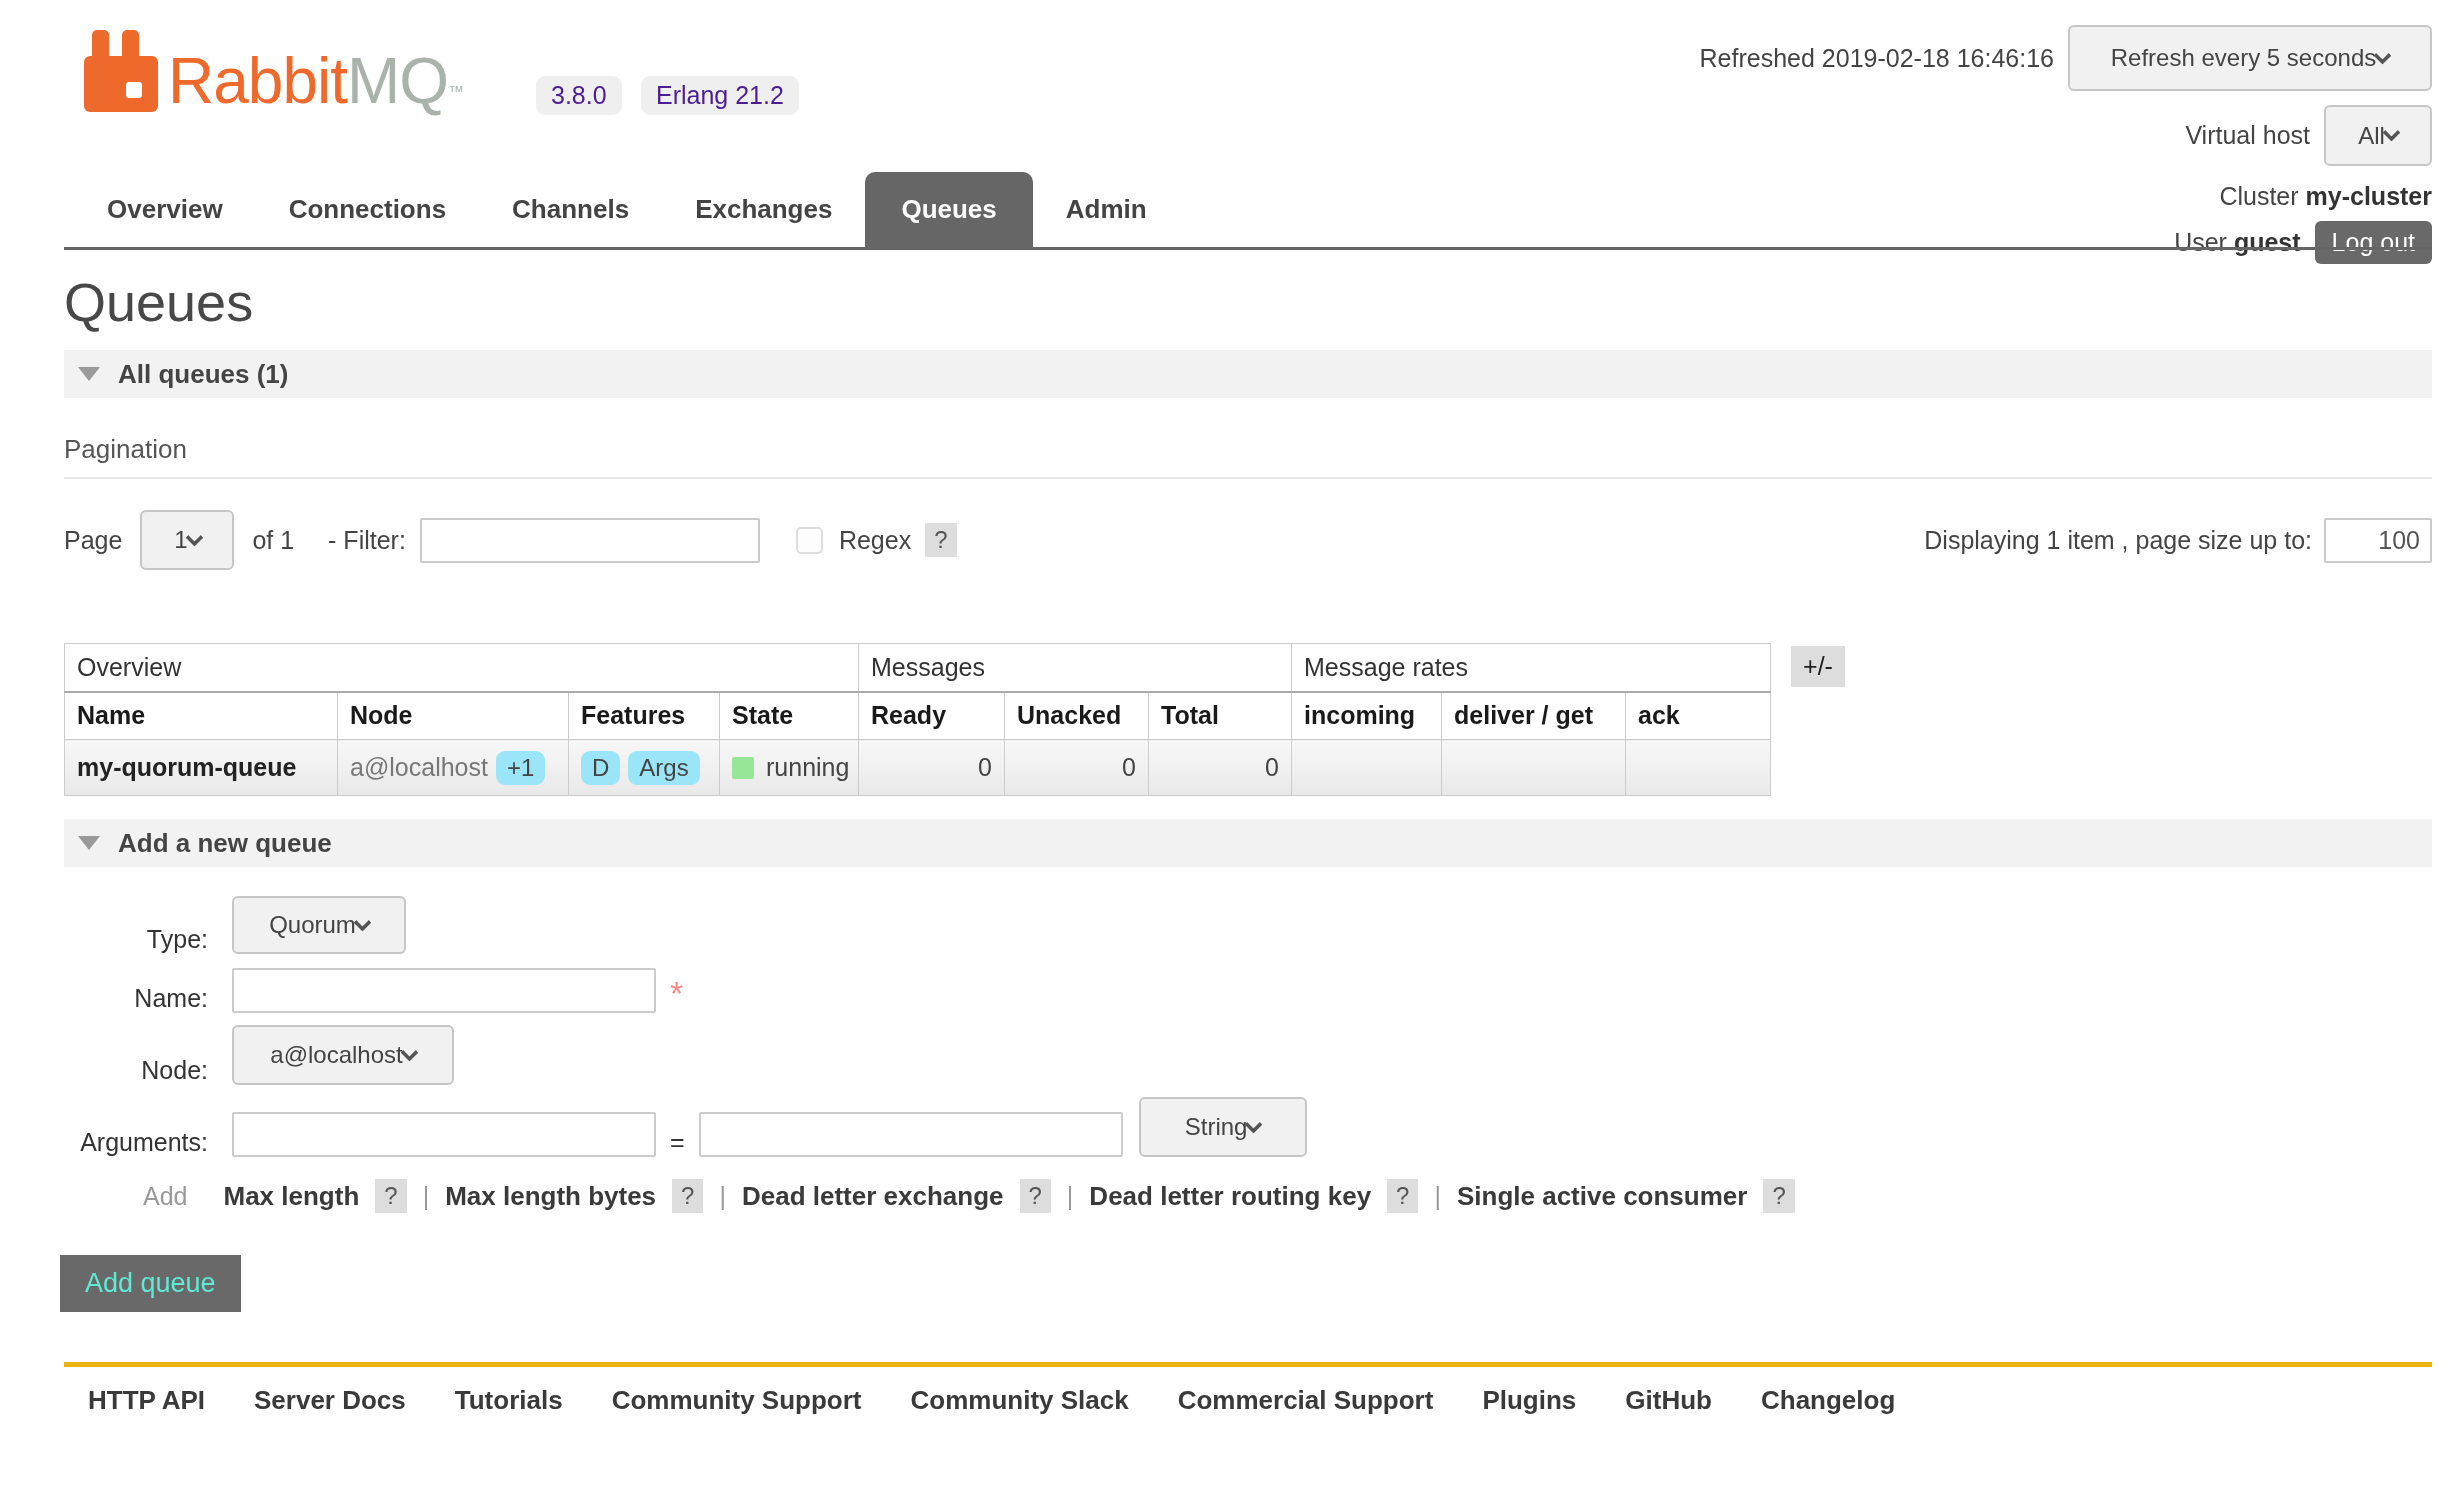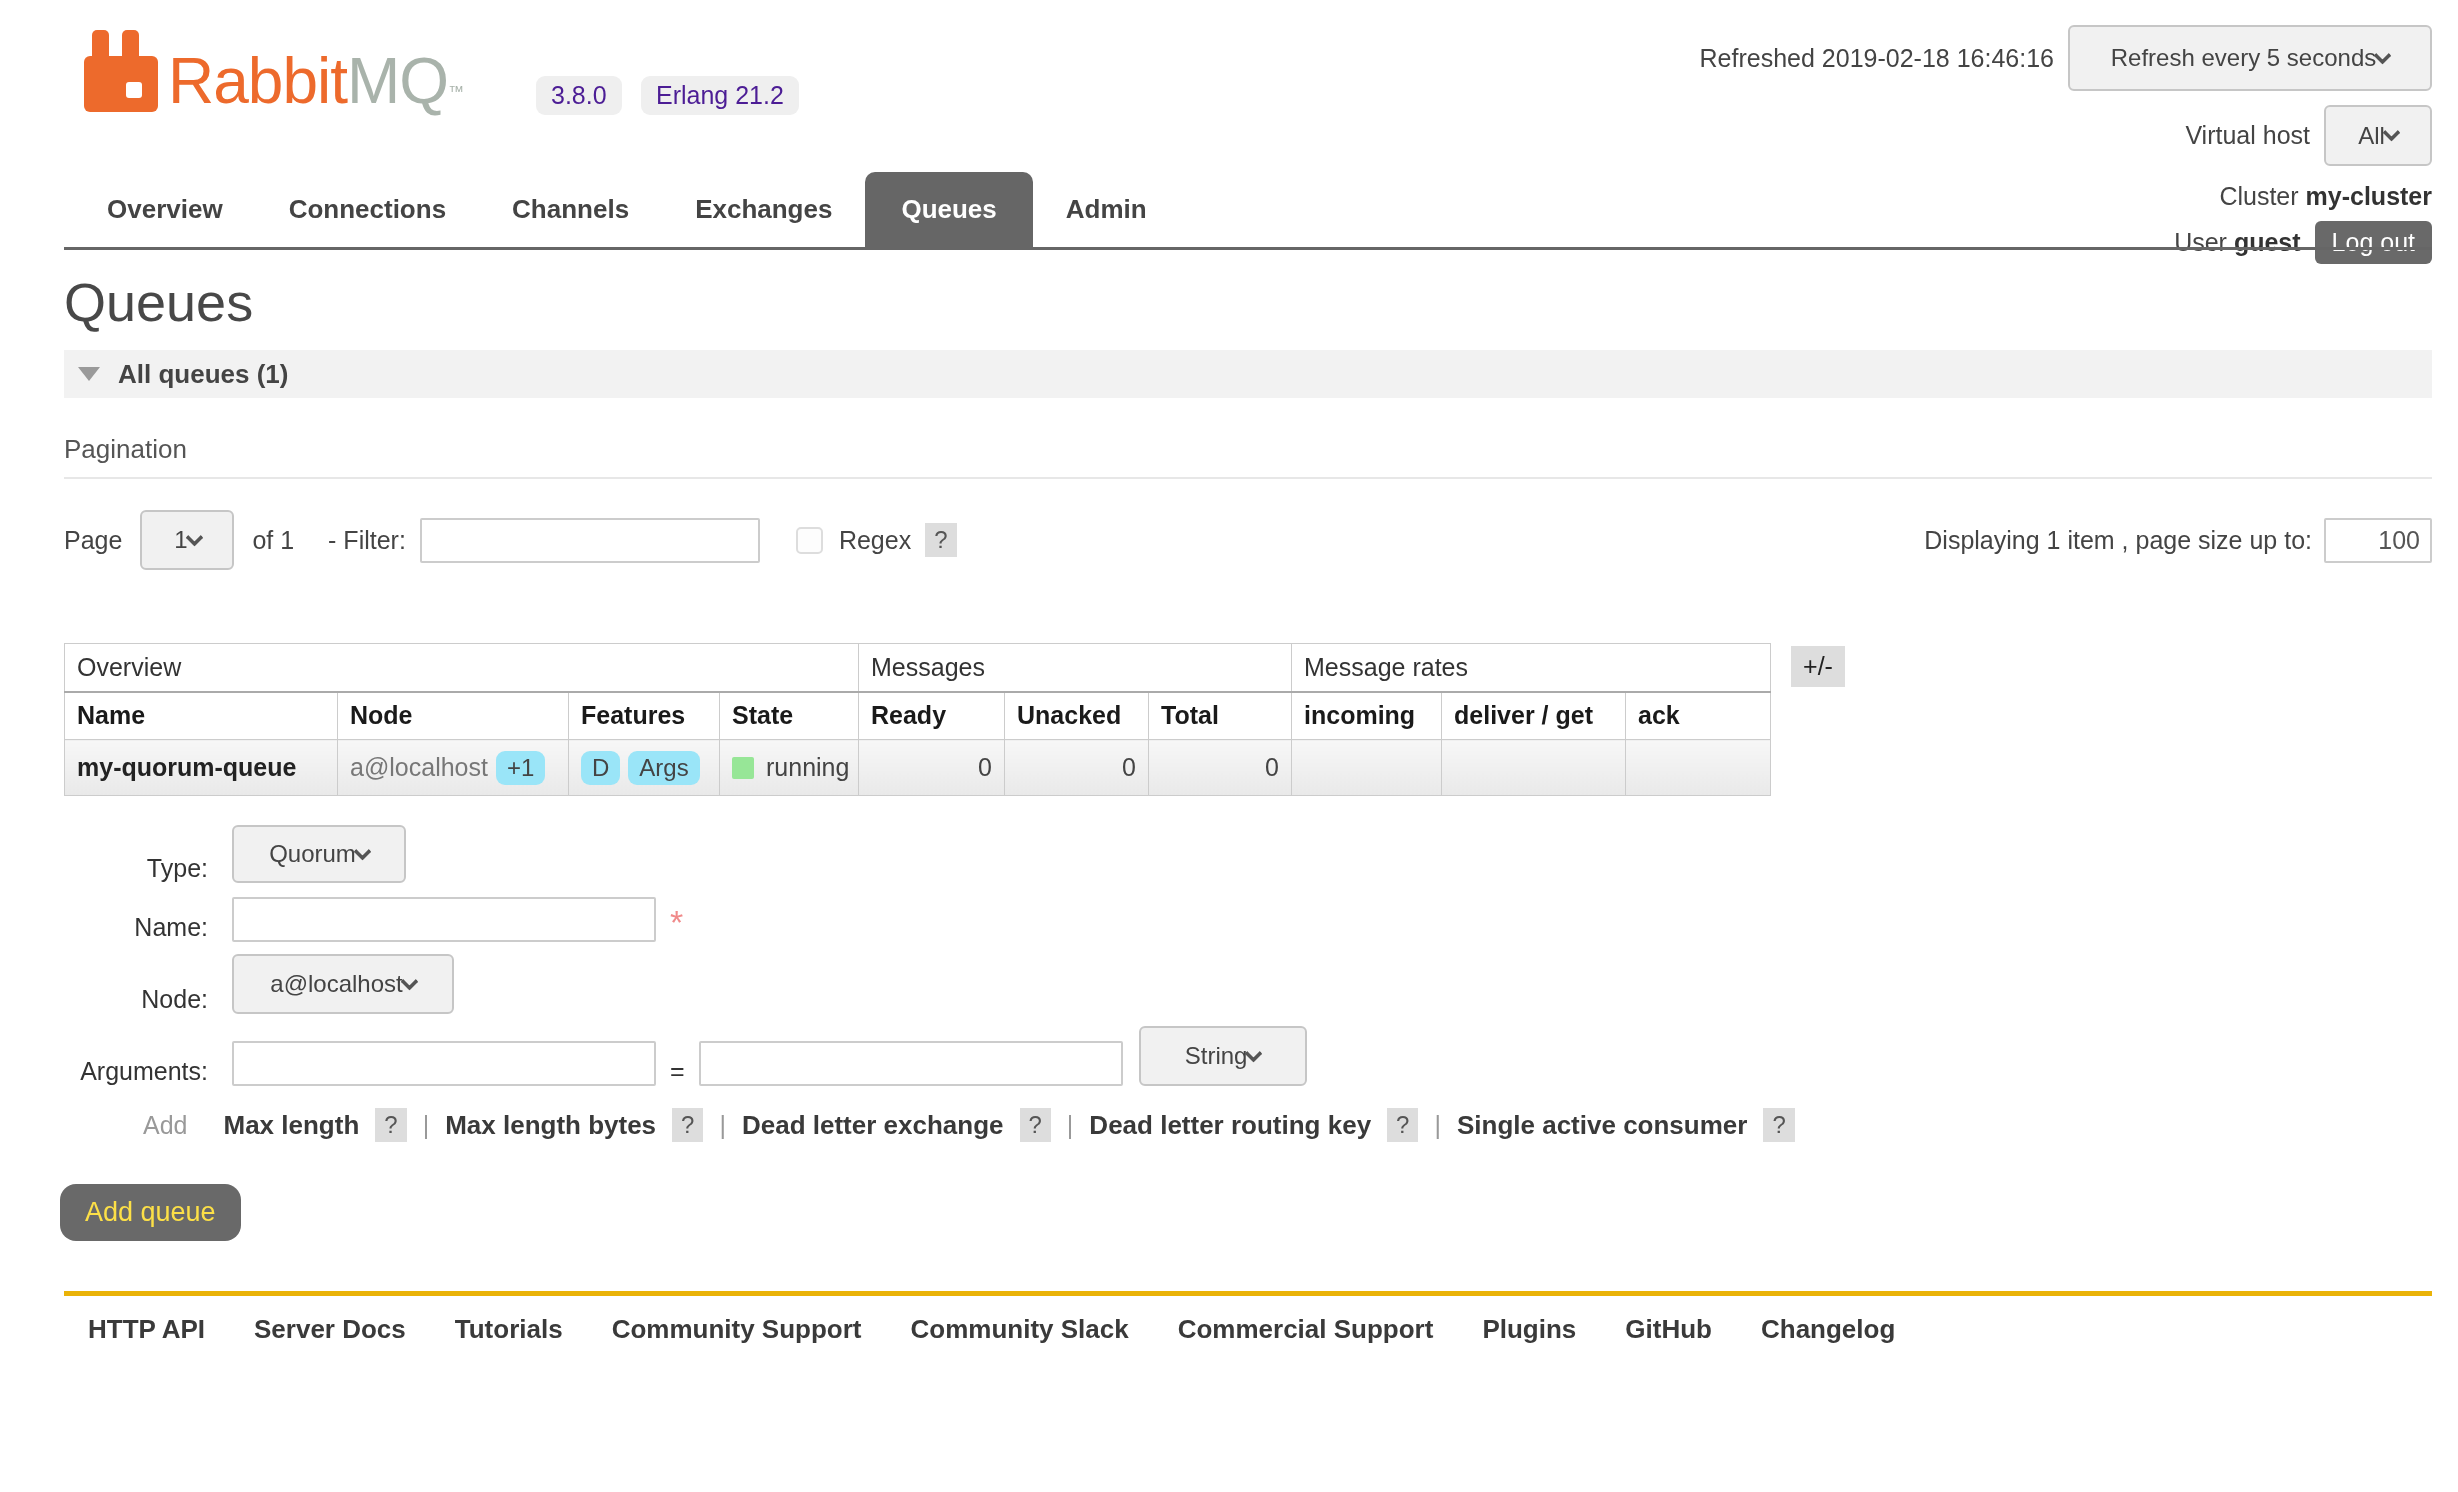--- a/index.html
+++ b/index.html
@@ -98,21 +98,21 @@
   .arg-val-input { width: 424px; }
   .req-star { color: #f08a8a; font-size: 34px; margin-left: 14px; margin-top: -8px; }
   .eq { margin: 0 14px; font-size: 25px; color: #333; }
 
   .shortcut-row { margin-top: 22px; display: flex; align-items: center; padding-left: 79px; }
   .add-lbl { color: #999; font-size: 25px; margin-right: 36px; }
   .shortcut { font-weight: bold; font-size: 26px; color: #3a3a3a; cursor: pointer; }
   .pipe { color: #999; margin: 0 16px; font-size: 25px; }
   .sc-help { margin-left: 16px; }
 
-  .addqueue-btn { margin-top: 42px; margin-left: -4px; background: #696969; color: #fde047; border: none; border-radius: 16px;
+  .addqueue-btn { margin-top: 42px; margin-left: -4px; background: #696969; color: #5eead4; border: none; border-radius: 0;
     font-size: 27px; padding: 13px 25px; cursor: pointer; font-family: inherit; }
 
   
   .footer { margin: 50px 26px 0 64px; border-top: 5px solid #eab308; }
   .footer-links { display: flex; gap: 49px; padding-left: 24px; padding-top: 18px; }
   .footer-link { font-weight: bold; font-size: 26px; color: #3a3a3a; cursor: pointer; white-space: nowrap; }
 </style>
 </head>
 <body>
 
@@ -239,20 +239,24 @@
         <td class="num">0</td>
         <td></td>
         <td></td>
         <td></td>
       </tr>
     </tbody>
       </table>
     <div class="plusminus">+/-</div>
   </div>
 
+  <div class="section-bar" style="margin-top:23px">
+    <span class="tri-down"></span>
+    <span class="section-label">Add a new queue</span>
+  </div>
 
   <div class="form">
     <div class="form-row row-type">
       <span class="form-label">Type:</span>
       <span class="selectbox sel-type">
         <span>Quorum</span>
         <span class="chev"></span>
       </span>
     </div>
     <div class="form-row row-name">

